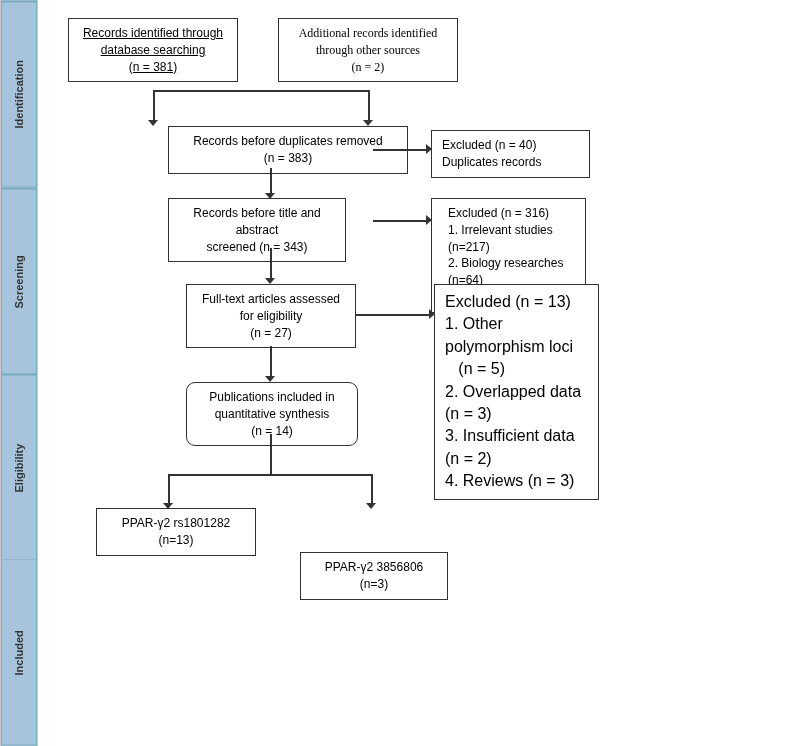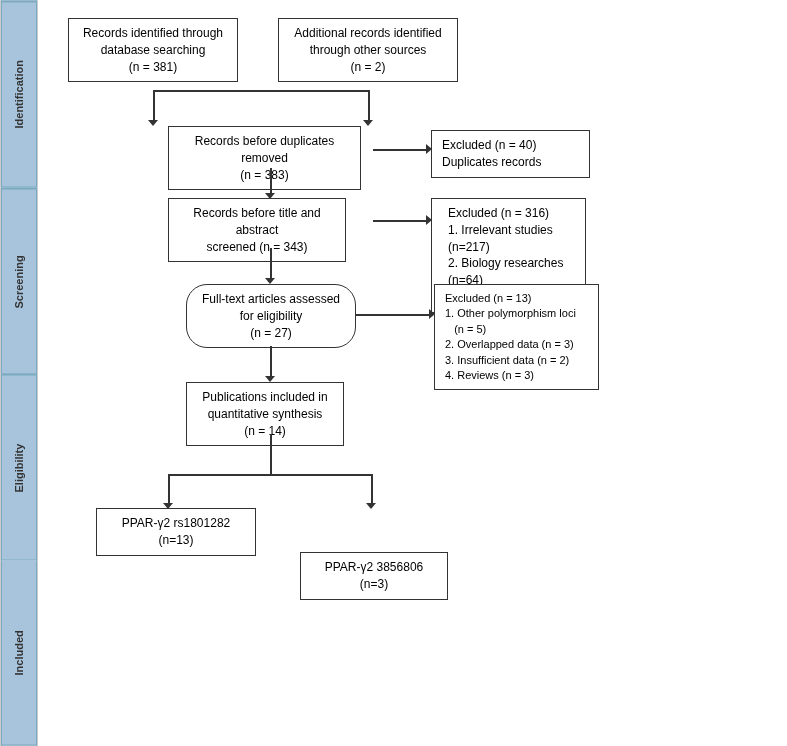--- a/index.html
+++ b/index.html
@@ -72,37 +72,37 @@
 
   <div class="sidebar">
     <div class="stage-label">Identification</div>
     <div class="stage-label">Screening</div>
     <div class="stage-label">Eligibility</div>
     <div class="stage-label">Included</div>
   </div>
 
   <div class="main-content">
 
-    <div class="flow-box" style="left:30px; top:18px; width:170px;">
+    <div class="flow-box" style="left:30px; top:18px; width:170px;text-decoration:underline;">
       <span>Records identified through database searching<br>(n = 381)</span>
     </div>
 
-    <div class="flow-box" style="left:240px; top:18px; width:180px;">
+    <div class="flow-box" style="left:240px; top:18px; width:180px;font-family:Liberation Serif, serif;">
       <span>Additional records identified through other sources<br>(n = 2)</span>
     </div>
 
     <div style="position:absolute; left:115px; top:90px; width:1.5px; height:30px; background:#333;"></div>
     <div style="position:absolute; left:110px; top:120px; width:0; height:0; border-left:5px solid transparent; border-right:5px solid transparent; border-top:6px solid #333;"></div>
 
     <div style="position:absolute; left:330px; top:90px; width:1.5px; height:30px; background:#333;"></div>
     <div style="position:absolute; left:325px; top:120px; width:0; height:0; border-left:5px solid transparent; border-right:5px solid transparent; border-top:6px solid #333;"></div>
 
     <div style="position:absolute; left:115px; top:90px; width:216px; height:1.5px; background:#333;"></div>
 
-    <div class="flow-box" style="left:130px; top:126px; width:193px;">
+    <div class="flow-box" style="left:130px; top:126px; width:240px;">
       <span>Records before duplicates removed<br>(n = 383)</span>
     </div>
 
     <div style="position:absolute; left:335px; top:149px; width:55px; height:1.5px; background:#333;"></div>
     <div style="position:absolute; left:388px; top:144px; width:0; height:0; border-top:5px solid transparent; border-bottom:5px solid transparent; border-left:6px solid #333;"></div>
 
     <div class="flow-box" style="left:393px; top:130px; width:159px; text-align:left; padding:6px 10px;">
       <span>Excluded (n = 40)<br>Duplicates records</span>
     </div>
 
@@ -116,35 +116,35 @@
     <div style="position:absolute; left:335px; top:220px; width:55px; height:1.5px; background:#333;"></div>
     <div style="position:absolute; left:388px; top:215px; width:0; height:0; border-top:5px solid transparent; border-bottom:5px solid transparent; border-left:6px solid #333;"></div>
 
     <div class="flow-box" style="left:393px; top:198px; width:155px; text-align:left; padding:6px 16px;">
       <span>Excluded (n = 316)<br>1. Irrelevant studies (n=217)<br>2. Biology researches (n=64)<br>3. Others (n=35)</span>
     </div>
 
     <div style="position:absolute; left:232px; top:248px; width:1.5px; height:30px; background:#333;"></div>
     <div style="position:absolute; left:227px; top:278px; width:0; height:0; border-left:5px solid transparent; border-right:5px solid transparent; border-top:6px solid #333;"></div>
 
-    <div class="flow-box" style="left:148px; top:284px; width:170px;border-radius:21px;">
+    <div class="flow-box" style="left:148px; top:284px; width:170px;">
       <span>Full-text articles assessed<br>for eligibility<br>(n = 27)</span>
     </div>
 
     <div style="position:absolute; left:318px; top:314px; width:75px; height:1.5px; background:#333;"></div>
     <div style="position:absolute; left:391px; top:309px; width:0; height:0; border-top:5px solid transparent; border-bottom:5px solid transparent; border-left:6px solid #333;"></div>
 
-    <div class="flow-box" style="left:396px; top:284px; width:165px; text-align:left; padding:6px 10px; font-size:11px;">
+    <div class="flow-box" style="left:396px; top:284px; width:165px; text-align:left; padding:6px 10px; font-size:16px;">
       <span>Excluded (n = 13)<br>1. Other polymorphism loci<br>&nbsp;&nbsp;&nbsp;(n = 5)<br>2. Overlapped data (n = 3)<br>3. Insufficient data (n = 2)<br>4. Reviews (n = 3)</span>
     </div>
 
     <div style="position:absolute; left:232px; top:346px; width:1.5px; height:30px; background:#333;"></div>
     <div style="position:absolute; left:227px; top:376px; width:0; height:0; border-left:5px solid transparent; border-right:5px solid transparent; border-top:6px solid #333;"></div>
 
-    <div class="flow-box" style="left:148px; top:382px; width:158px;">
+    <div class="flow-box" style="left:148px; top:382px; width:172px;border-radius:9px;">
       <span>Publications included in<br>quantitative synthesis<br>(n = 14)</span>
     </div>
 
     <div style="position:absolute; left:232px; top:434px; width:1.5px; height:40px; background:#333;"></div>
     <div style="position:absolute; left:232px; top:474px; width:1.5px; height:1.5px; background:#333;"></div>
 
     <div style="position:absolute; left:130px; top:474px; width:204px; height:1.5px; background:#333;"></div>
 
     <div style="position:absolute; left:130px; top:474px; width:1.5px; height:30px; background:#333;"></div>
     <div style="position:absolute; left:125px; top:503px; width:0; height:0; border-left:5px solid transparent; border-right:5px solid transparent; border-top:6px solid #333;"></div>

